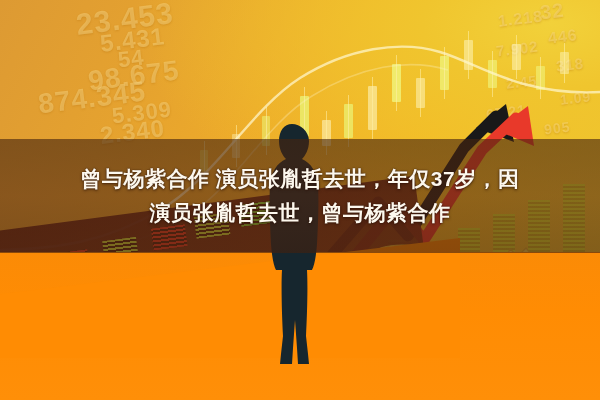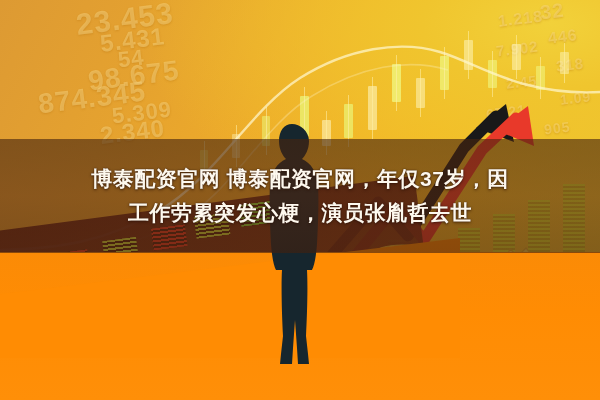--- a/index.html
+++ b/index.html
@@ -244,17 +244,17 @@
   <svg id="person" viewBox="0 0 56 250">
     <path d="M28,4 C20,4 15,11 15,21 C15,30 19,36 22,39 C13,43 7,52 6,66
              C5,82 6,104 7,124 C8,138 10,146 12,150 L18,150
              C17,168 18,196 19,216 L17,234 L16,244 L28,244 L29,228 L31,200 L33,228 L34,244 L45,244 L44,234 L42,216
              C43,196 44,168 43,150 L48,150 C50,146 52,138 53,124
              C54,104 55,82 54,66 C53,52 47,43 38,39 C41,36 45,30 45,21 C45,11 36,4 28,4 Z" fill="#16262e"></path>
   </svg>
 
   <div id="band"></div>
   <div id="headline">
-    <div class="hl">博泰配资官网 博泰配资官网，年仅37岁，因</div>
-    <div class="hl">工作劳累突发心梗，演员张胤哲去世</div>
+    <div class="hl">曾与杨紫合作 演员张胤哲去世，年仅37岁，因</div>
+    <div class="hl">演员张胤哲去世，曾与杨紫合作</div>
   </div>
 
 </div>
 
 </body></html>

